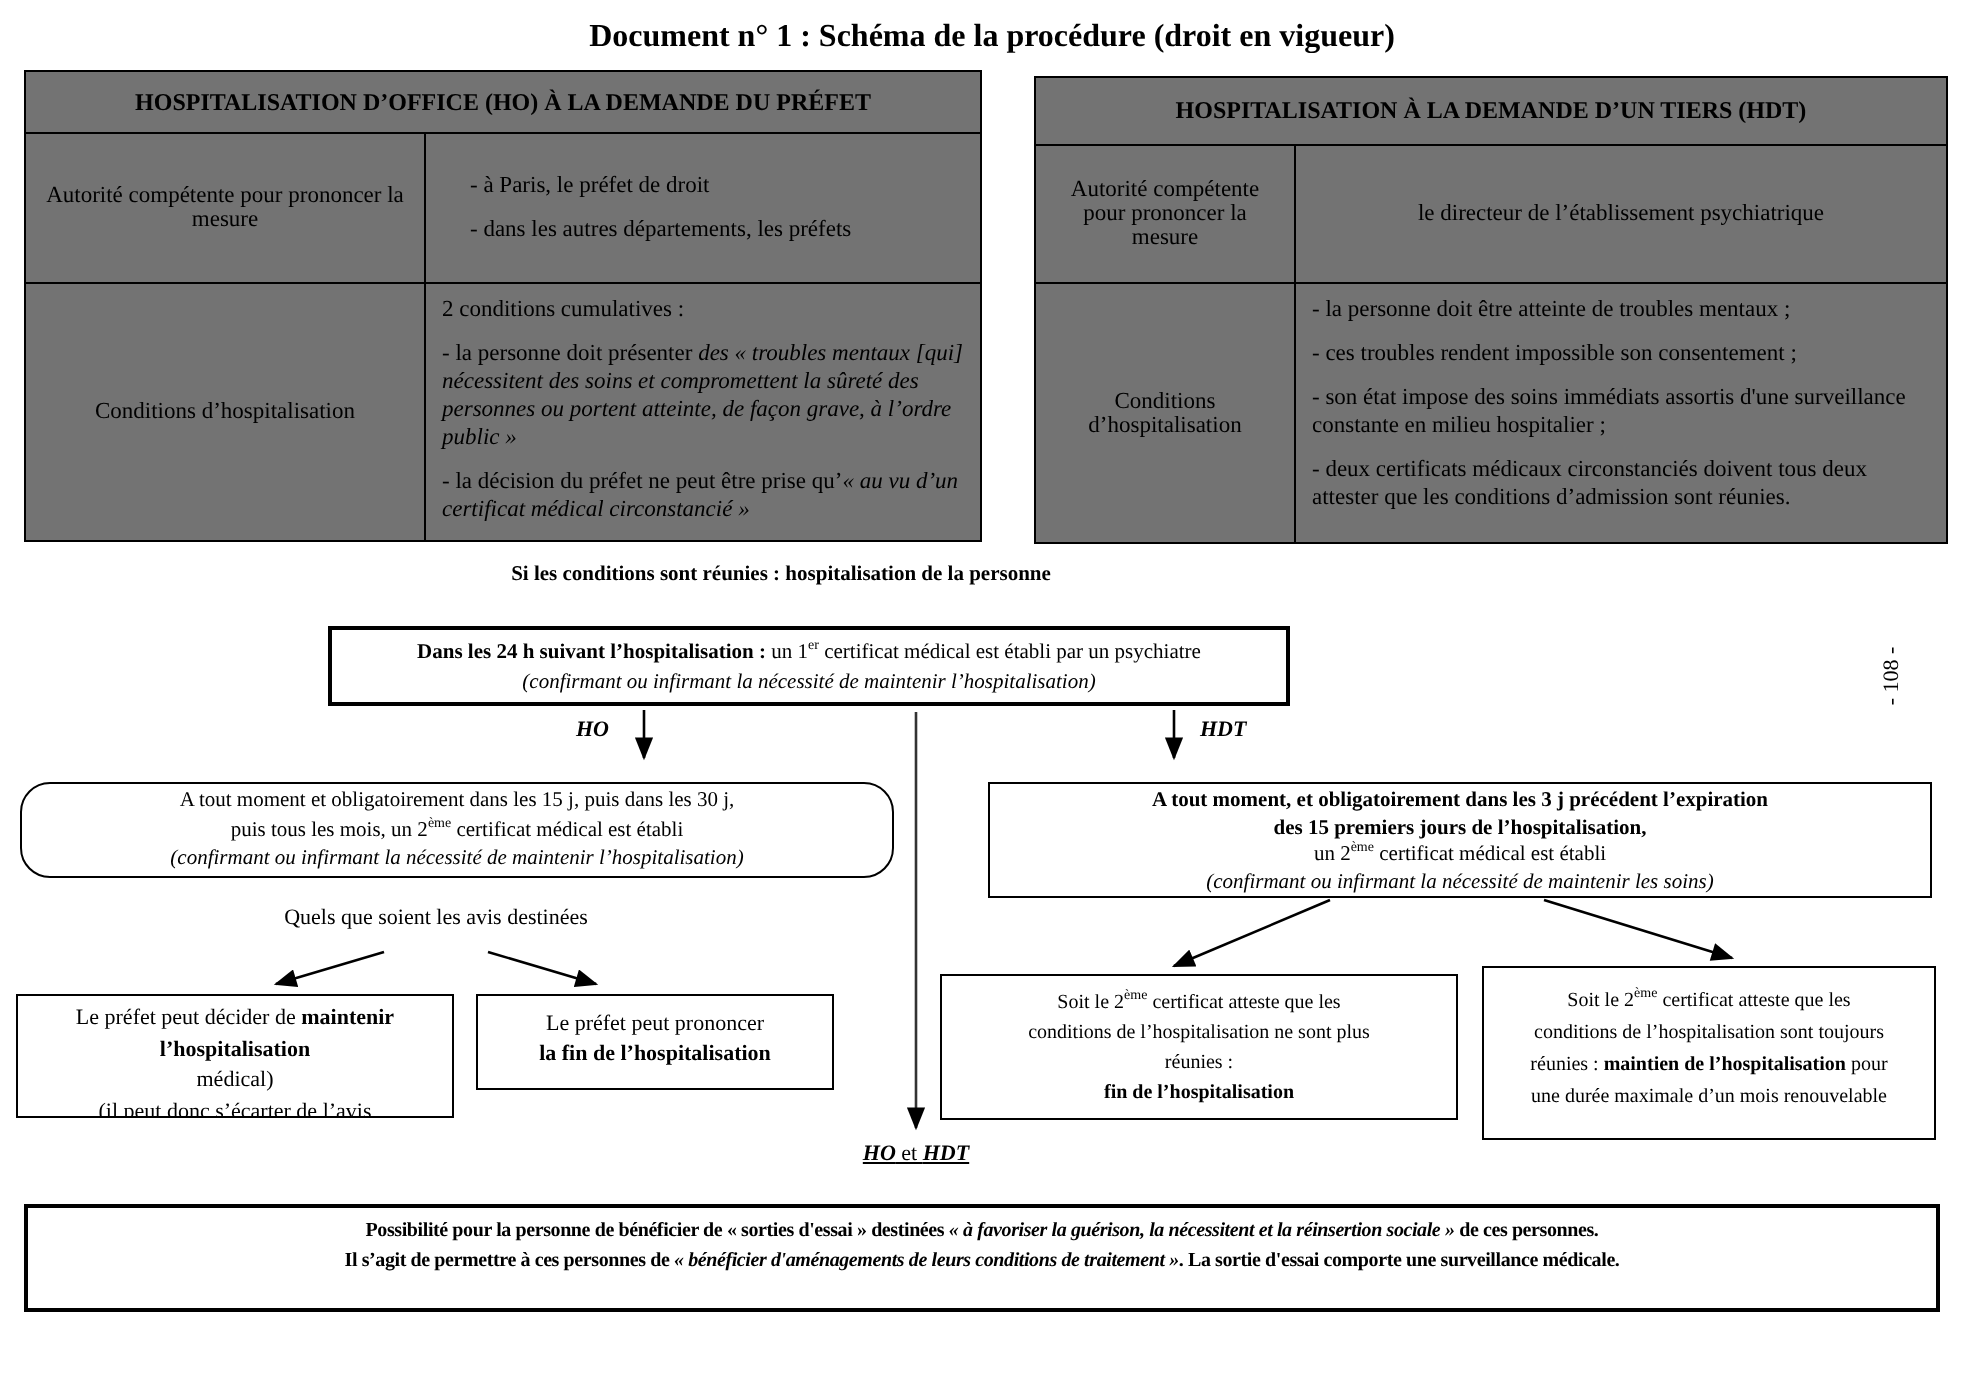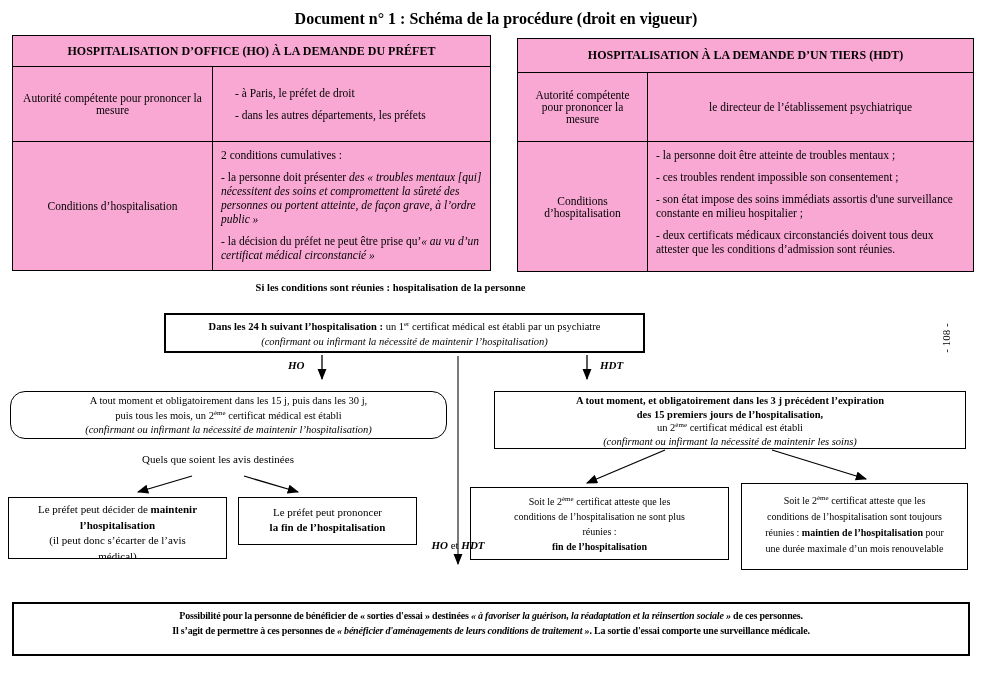--- a/index.html
+++ b/index.html
@@ -1,21 +1,21 @@
 <!DOCTYPE html>
 <html><head>
 <meta charset="utf-8">
 <style>
   html,body{margin:0;padding:0;background:#fff;}
   .page{position:relative;width:984px;height:692px;background:#fff;color:#000;
         font-family:"Liberation Serif", serif;overflow:hidden;}
   .abs{position:absolute;}
   .title{top:10px;left:4px;width:100%;text-align:center;font-weight:bold;font-size:16px;}
   
-  .tbl{border:1px solid #000;background:#f9a8d4;}
+  .tbl{border:1px solid #000;background:#737373;}
   .tbl-header{border-bottom:1px solid #000;display:flex;align-items:center;justify-content:center;
               text-align:center;font-weight:bold;font-size:12px;padding:0 6px;}
   .tbl-row{display:flex;font-size:11.5px;}
   .tbl-row .c1{border-right:1px solid #000;display:flex;align-items:center;justify-content:center;
                text-align:center;padding:2px 6px;box-sizing:border-box;}
   .tbl-row .c2{flex:1;padding:6px 8px;box-sizing:border-box;}
   .r2{border-top:1px solid #000;}
   .c2 p{margin:0 0 8px 0;line-height:14px;}
   .c2 p:last-child{margin-bottom:0;}
   .ho-tbl{left:12px;top:35px;width:477px;}
@@ -34,21 +34,21 @@
   .fbox{border:1px solid #000;background:#fff;text-align:center;box-sizing:border-box;font-size:10.5px;}
   .cond-heading{left:150px;top:282px;width:481px;text-align:center;font-weight:bold;font-size:10.5px;}
   .box24h{left:164px;top:313px;width:481px;height:40px;border:2px solid #000;padding-top:4px;line-height:15px;}
   .hobox{left:10px;top:391px;width:437px;height:48px;padding-top:2px;line-height:14.5px;border-radius:15px;}
   .hdtbox{left:494px;top:391px;width:472px;height:58px;padding-top:2px;line-height:13.5px;}
   .quels{left:68px;top:453px;width:300px;text-align:center;font-size:11px;}
   .pmaint{left:8px;top:497px;width:219px;height:62px;overflow:hidden;padding-top:4px;line-height:15.5px;font-size:11px;}
   .pend{left:238px;top:497px;width:179px;height:48px;padding-top:7px;line-height:15px;font-size:11px;}
   .certend{left:470px;top:487px;width:259px;height:73px;padding-top:6px;line-height:15px;font-size:10px;}
   .certmaint{left:741px;top:483px;width:227px;height:87px;padding-top:9px;line-height:16px;font-size:10px;}
-  .hohdt{left:408px;top:539px;width:100px;text-align:center;font-style:italic;font-weight:600;font-size:11px;}
+  .hohdt{left:408px;top:571px;width:100px;text-align:center;font-style:italic;font-weight:600;font-size:11px;text-decoration:underline;}
   .flowlabel{font-style:italic;font-weight:600;font-size:11px;}
   .lab-ho{left:288px;top:359px;}
   .lab-hdt{left:600px;top:359px;}
   .footerbox{left:12px;top:602px;width:958px;height:54px;border:2px solid #000;text-align:center;
              font-size:10px;font-weight:bold;padding-top:4px;line-height:15px;letter-spacing:-0.2px;box-sizing:border-box;}
   .pagenum{left:920px;top:330px;width:56px;height:16px;text-align:center;font-size:11px;
            transform:rotate(-90deg);transform-origin:center;}
   .b{font-weight:bold;}
   .i{font-style:italic;}
   .bi{font-style:italic;font-weight:bold;}
@@ -119,22 +119,22 @@
     <div class="b">des 15 premiers jours de l’hospitalisation,</div>
     <div><span>un 2</span><sup>ème</sup><span> certificat médical est établi</span></div>
     <div class="i">(confirmant ou infirmant la nécessité de maintenir les soins)</div>
   </div>
 
   <div class="abs quels">Quels que soient les avis destinées</div>
 
   <div class="abs fbox pmaint">
     <div><span>Le préfet peut décider de </span><span class="b">maintenir</span></div>
     <div class="b">l’hospitalisation</div>
+    <div>médical)</div>
     <div>(il peut donc s’écarter de l’avis</div>
-    <div>médical)</div>
   </div>
 
   <div class="abs fbox pend">
     <div>Le préfet peut prononcer</div>
     <div class="b">la fin de l’hospitalisation</div>
   </div>
 
   <div class="abs fbox certend">
     <div><span>Soit le 2</span><sup>ème</sup><span> certificat atteste que les</span></div>
     <div>conditions de l’hospitalisation ne sont plus</div>
@@ -145,21 +145,21 @@
   <div class="abs fbox certmaint">
     <div><span>Soit le 2</span><sup>ème</sup><span> certificat atteste que les</span></div>
     <div>conditions de l’hospitalisation sont toujours</div>
     <div><span>réunies : </span><span class="b">maintien de l’hospitalisation</span><span> pour</span></div>
     <div>une durée maximale d’un mois renouvelable</div>
   </div>
 
   <div class="abs hohdt"><span>HO</span><span style="font-style:normal;font-weight:normal;"> et </span><span>HDT</span></div>
 
   <div class="abs footerbox">
-    <div><span>Possibilité pour la personne de bénéficier de « sorties d'essai » destinées </span><span class="bi">« à favoriser la guérison, la réadaptation et la réinsertion sociale »</span><span> de ces personnes.</span></div>
+    <div><span>Possibilité pour la personne de bénéficier de « sorties d'essai » destinées </span><span class="bi">« à favoriser la guérison, la nécessitent et la réinsertion sociale »</span><span> de ces personnes.</span></div>
     <div><span>Il s’agit de permettre à ces personnes de </span><span class="bi">« bénéficier d'aménagements de leurs conditions de traitement »</span><span>. La sortie d'essai comporte une surveillance médicale.</span></div>
   </div>
 
   <div class="abs pagenum">- 108 -</div>
 
   <svg class="abs arrows" viewBox="0 0 984 692" xmlns="http://www.w3.org/2000/svg">
     <defs>
       <marker id="ah" viewBox="0 0 10 8" refX="9" refY="4" markerWidth="9" markerHeight="7" orient="auto-start-reverse">
         <path d="M0,0 L10,4 L0,8 Z" fill="#000"></path>
       </marker>

